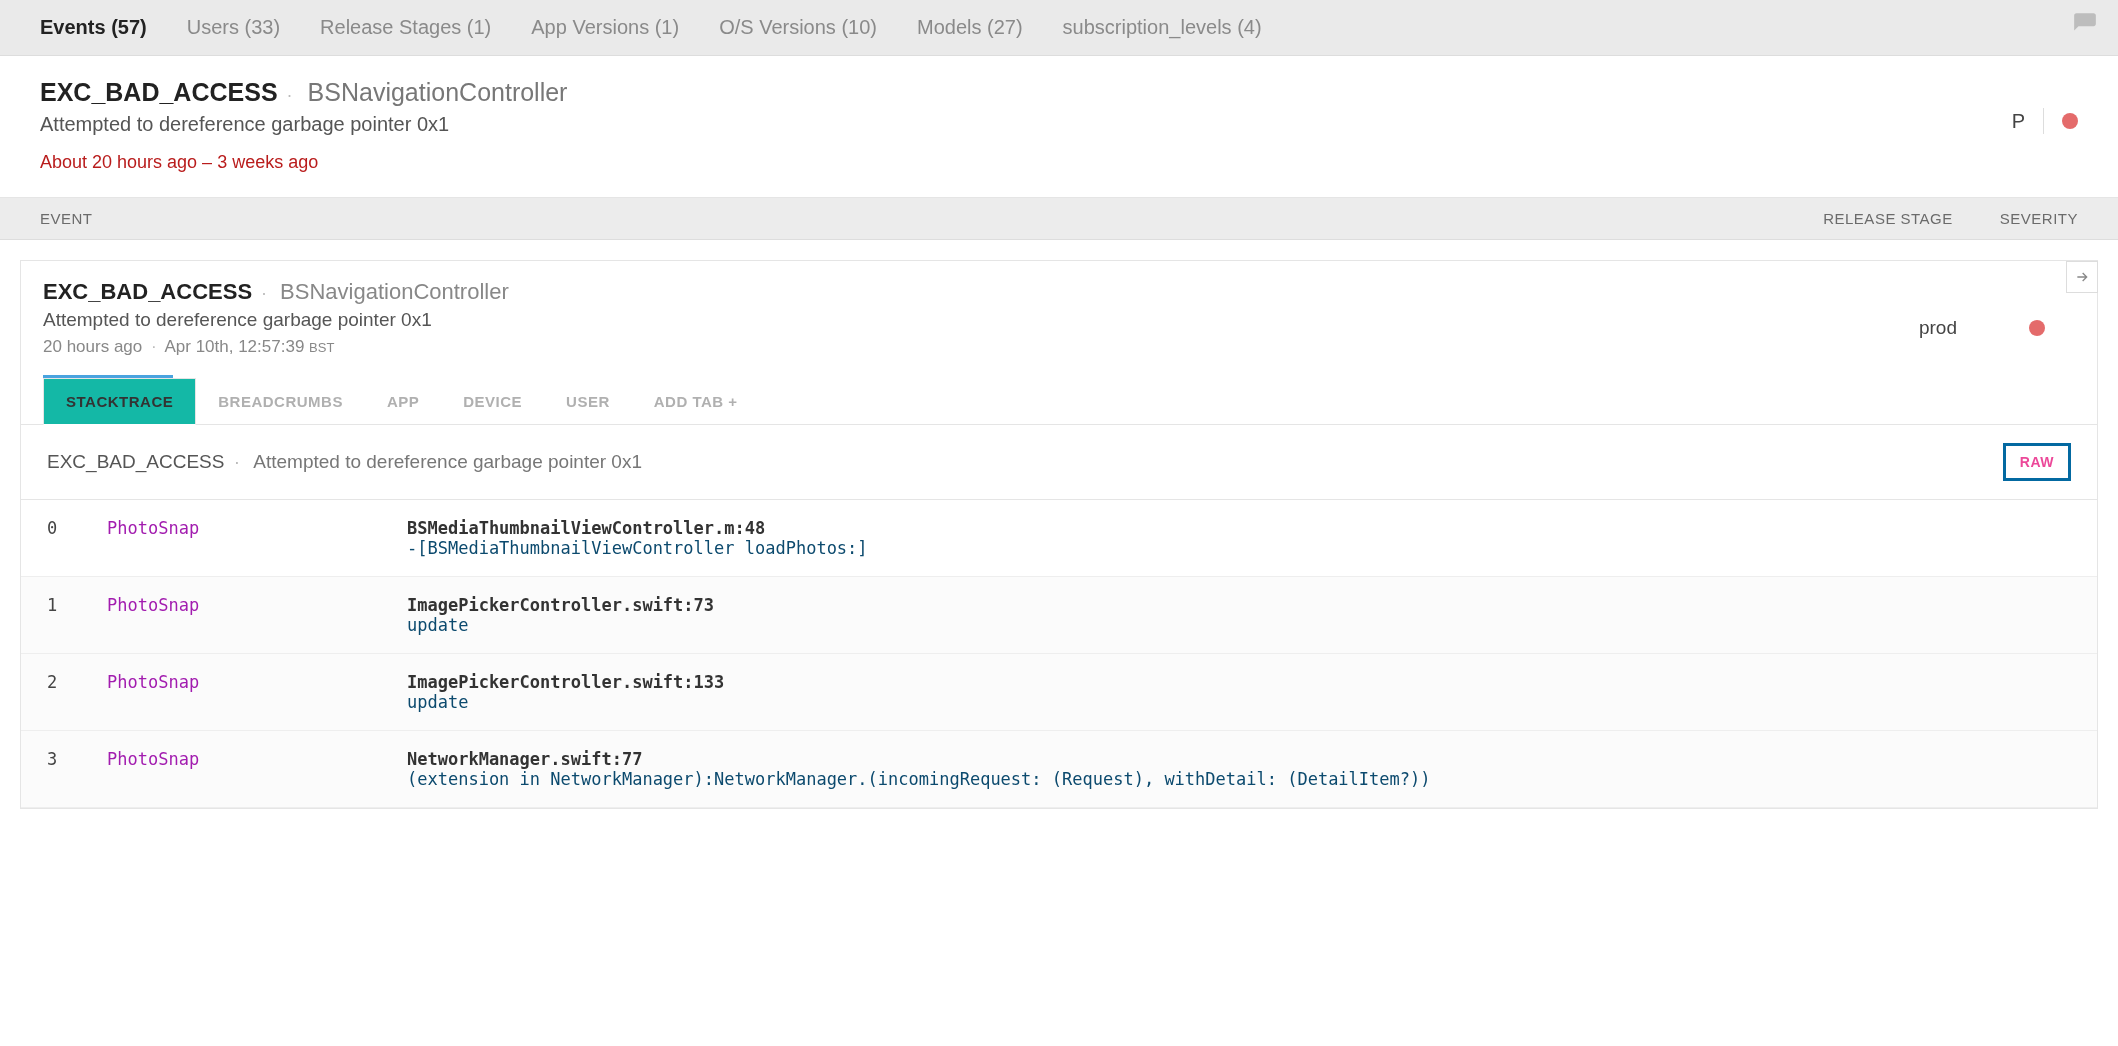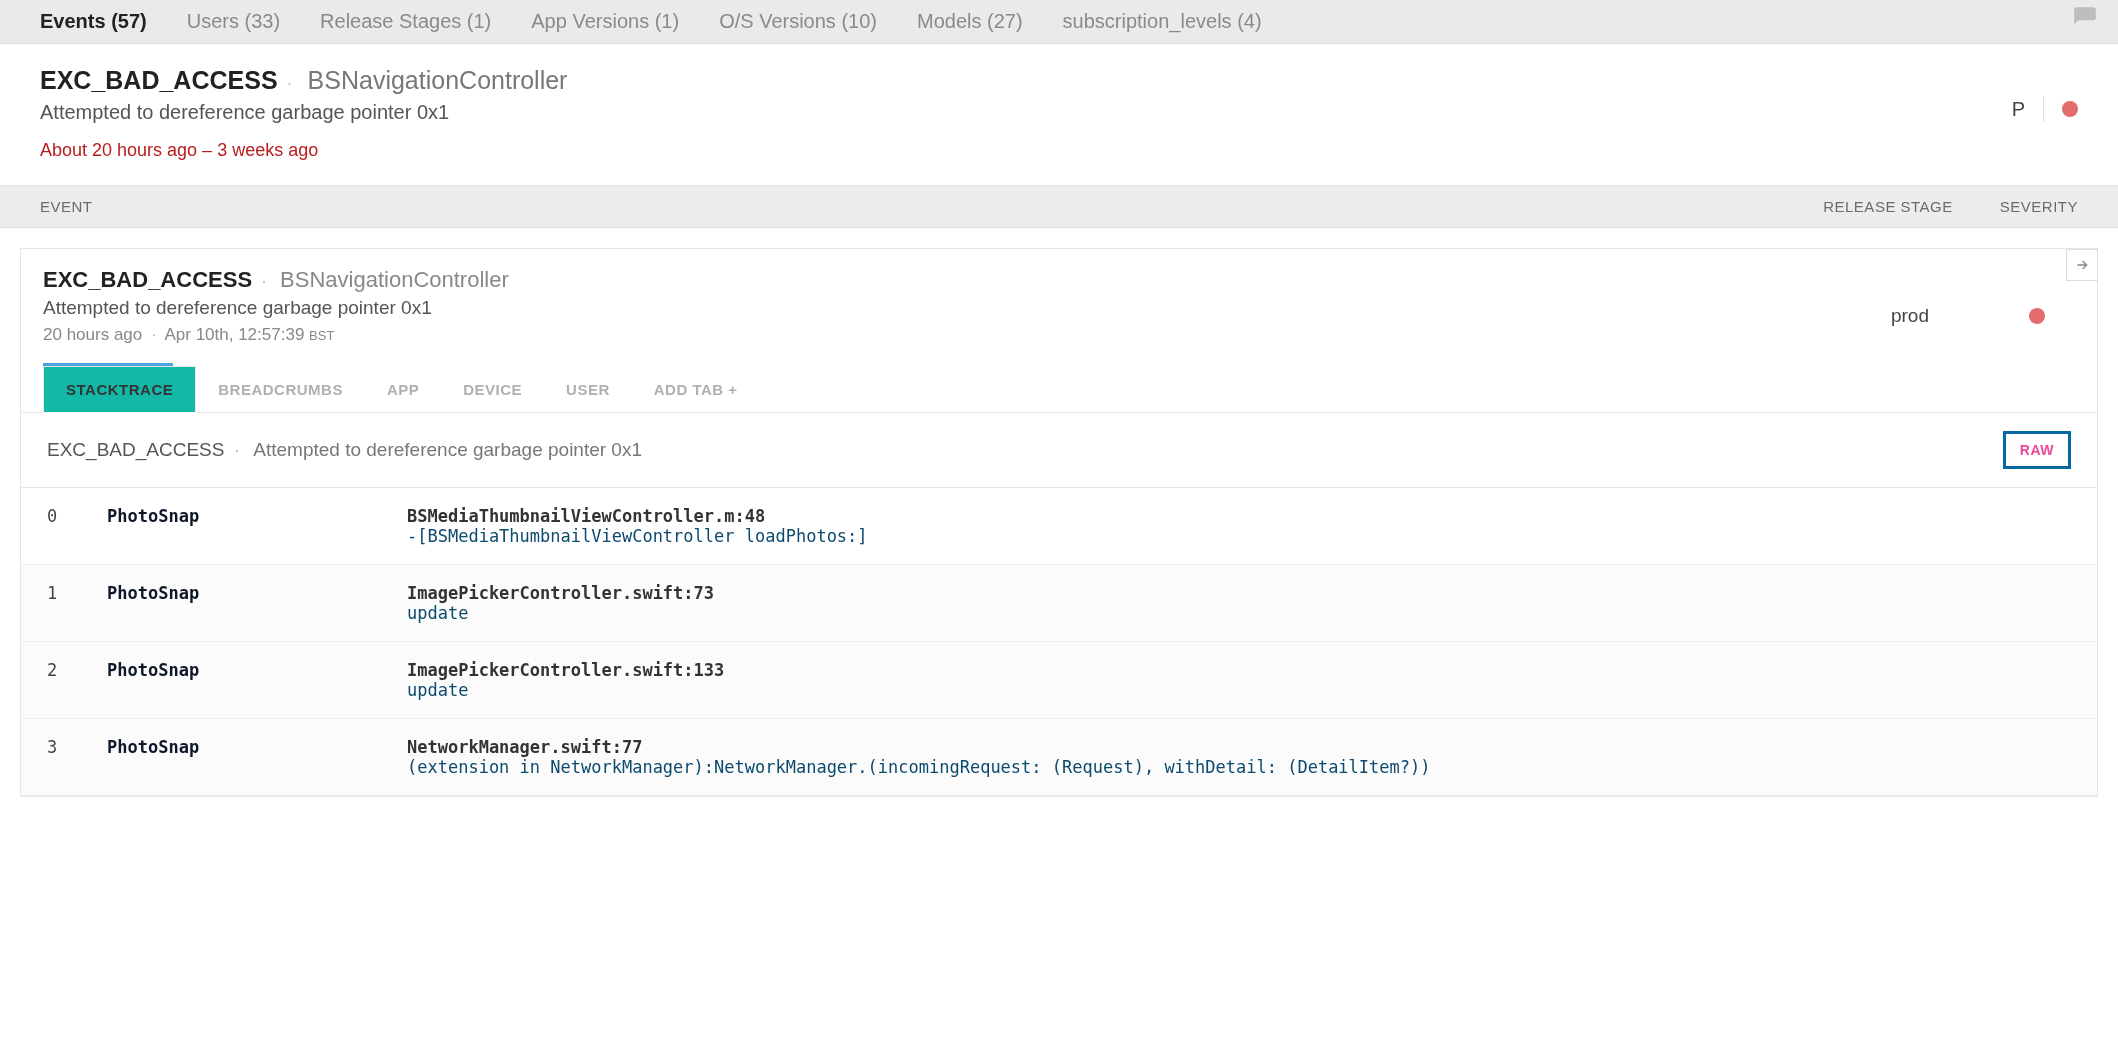--- a/index.html
+++ b/index.html
@@ -8,21 +8,21 @@
     background: #ffffff;
     color: #333;
     font-size: 18px;
   }
   .top-tabs {
     background: #eaeaea;
     border-bottom: 1px solid #ddd;
     display: flex;
     align-items: center;
     padding: 0 20px 0 40px;
-    height: 44px;
+    height: 56px;
   }
   .top-tabs .tab {
     margin-right: 40px;
     color: #8a8a8a;
     font-size: 20px;
     cursor: pointer;
   }
   .top-tabs .tab.active {
     color: #222;
     font-weight: 700;
@@ -127,21 +127,21 @@
   }
   .event-time {
     font-size: 17px;
     color: #888;
     margin-top: 6px;
   }
   .event-time .tz { font-size: 13px; }
   .event-head-right {
     display: flex;
     align-items: center;
-    gap: 100px;
+    gap: 72px;
     padding-right: 30px;
     padding-top: 20px;
   }
   .stage-val { color: #444; font-size: 19px; }
   .next-btn {
     position: absolute;
     top: 0;
     right: -1px;
     width: 32px;
     height: 32px;
@@ -206,21 +206,21 @@
   .frame {
     display: flex;
     border-bottom: 1px solid #eee;
     padding: 18px 26px;
     font-family: "Menlo", "Monaco", "Consolas", monospace;
     font-size: 17px;
     background: #fbfbfb;
   }
   .frame:first-child { background: #fff; }
   .frame .idx { width: 60px; color: #444; }
-  .frame .mod { width: 300px; color: #0f172a; font-weight: bold; }
+  .frame .mod { width: 300px; color: #a21caf; }
   .frame .loc { flex: 1; color: #333; }
   .frame .loc .file { font-weight: 700; }
   .frame .loc .fn { display: block; color: #0c4a6e; }
 </style>
 </head>
 <body>
 
 <div class="top-tabs">
   <div id="top-tabs-slot" style="display: contents;"><span class="tab active">Events (57)</span><span class="tab">Users (33)</span><span class="tab">Release Stages (1)</span><span class="tab">App Versions (1)</span><span class="tab">O/S Versions (10)</span><span class="tab">Models (27)</span><span class="tab">subscription_levels (4)</span></div>
   <div class="spacer"></div>

